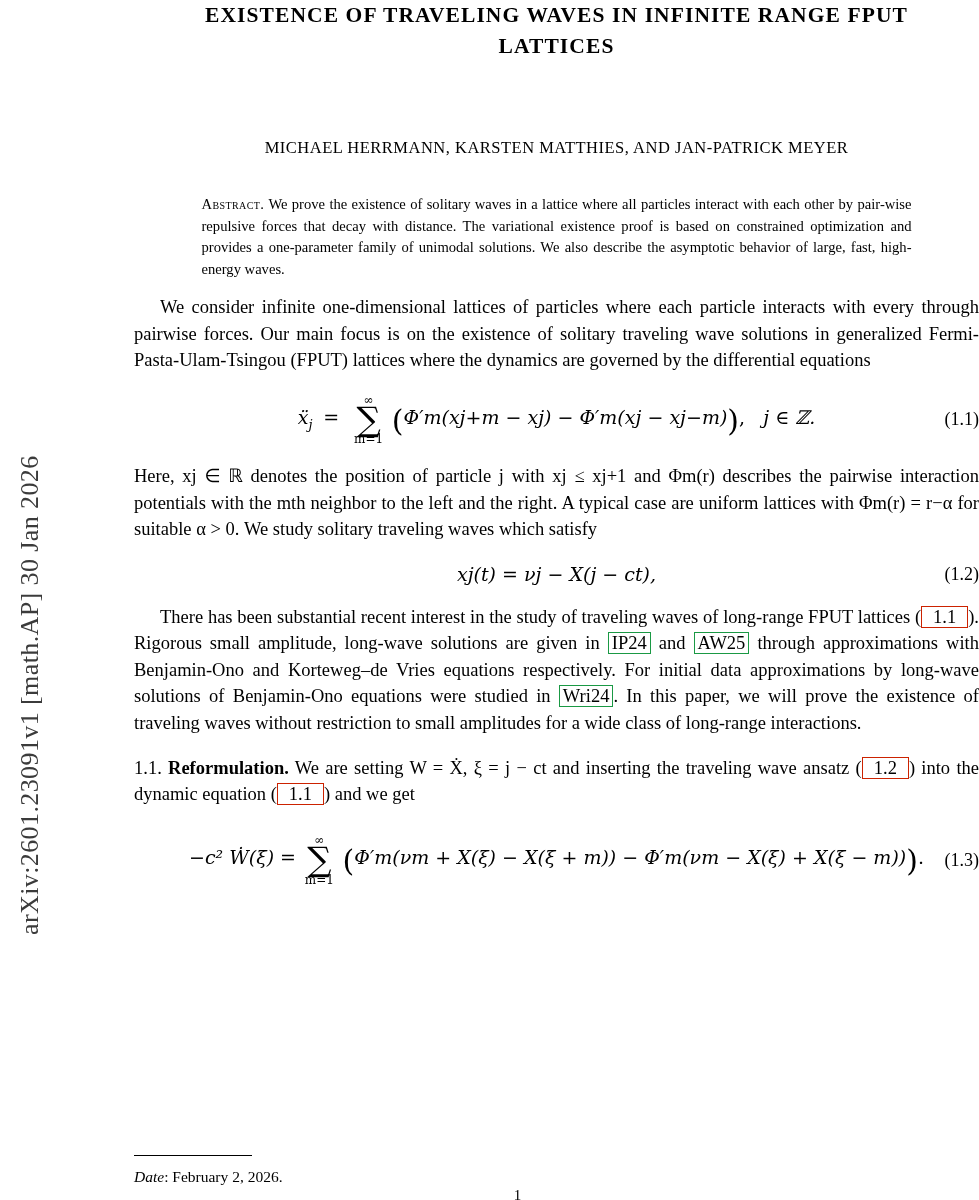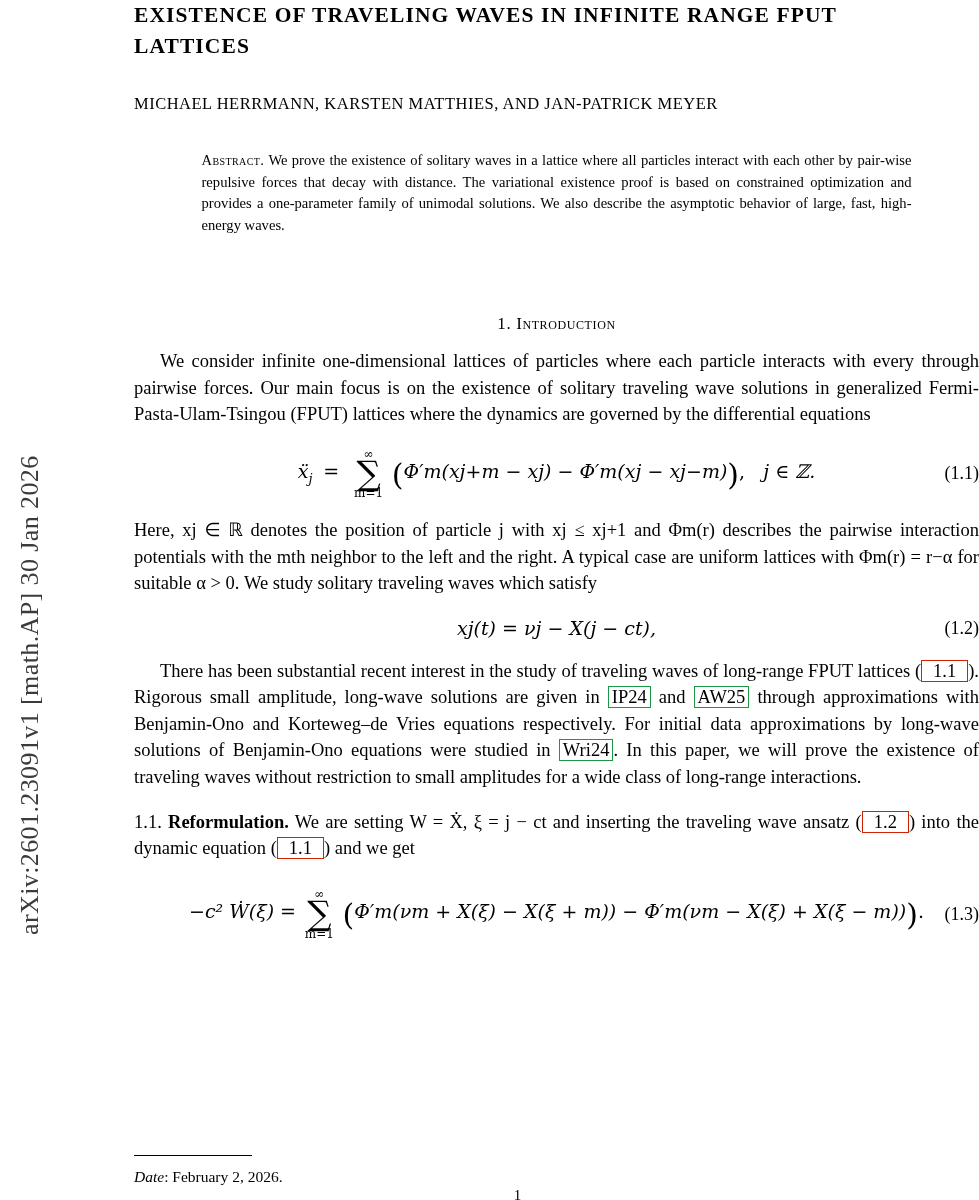--- a/index.html
+++ b/index.html
@@ -44,36 +44,37 @@
     width: 923px;
     height: 1200px;
   }
   .content {
     position: absolute;
     left: 78px;
     top: 0;
     width: 845px;
   }
   .title {
+    text-align: center;
     font-size: 21.5px;
     font-weight: bold;
     letter-spacing: 1.1px;
     line-height: 31px;
     margin: 0;
     padding-top: 0px;
     width: 845px;
   }
   .title .l2 {
     display: block;
   }
   .authors {
-    text-align: left;
+    text-align: center;
     font-size: 16.5px;
     letter-spacing: 0.5px;
-    margin-top: 32px;
+    margin-top: 76px;
     font-variant: small-caps;
   }
   .abstract-box {
     margin: 36px auto 0 auto;
     width: 710px;
     font-size: 14.6px;
     line-height: 21.5px;
     text-align: justify;
   }
   .abstract-head {
@@ -214,24 +215,20 @@
       <span class="l2">LATTICES</span>
     </h1>
 
     <div class="authors">MICHAEL HERRMANN, KARSTEN MATTHIES, AND JAN-PATRICK MEYER</div>
 
     <div class="abstract-box">
       <span class="abstract-head">Abstract.</span>
       <span>We prove the existence of solitary waves in a lattice where all particles interact with each other by pair-wise repulsive forces that decay with distance. The variational existence proof is based on constrained optimization and provides a one-parameter family of unimodal solutions. We also describe the asymptotic behavior of large, fast, high-energy waves.</span>
     </div>
 
-    <div class="section-head">
-      <span>1.</span>
-      <span>Introduction</span>
-    </div>
 
     <p class="body indent">We consider infinite one-dimensional lattices of particles where each particle interacts with every through pairwise forces. Our main focus is on the existence of solitary traveling wave solutions in generalized Fermi-Pasta-Ulam-Tsingou (FPUT) lattices where the dynamics are governed by the differential equations</p>
 
     <div class="eq-block">
       <span class="math">ẍ<sub class="sml">j</sub></span>
       <span class="mathup">&nbsp;=&nbsp;</span>
       <span class="sum">
         <span class="lim-top">∞</span>
         <span class="sig">∑</span>
         <span class="lim-bot">m=1</span>

